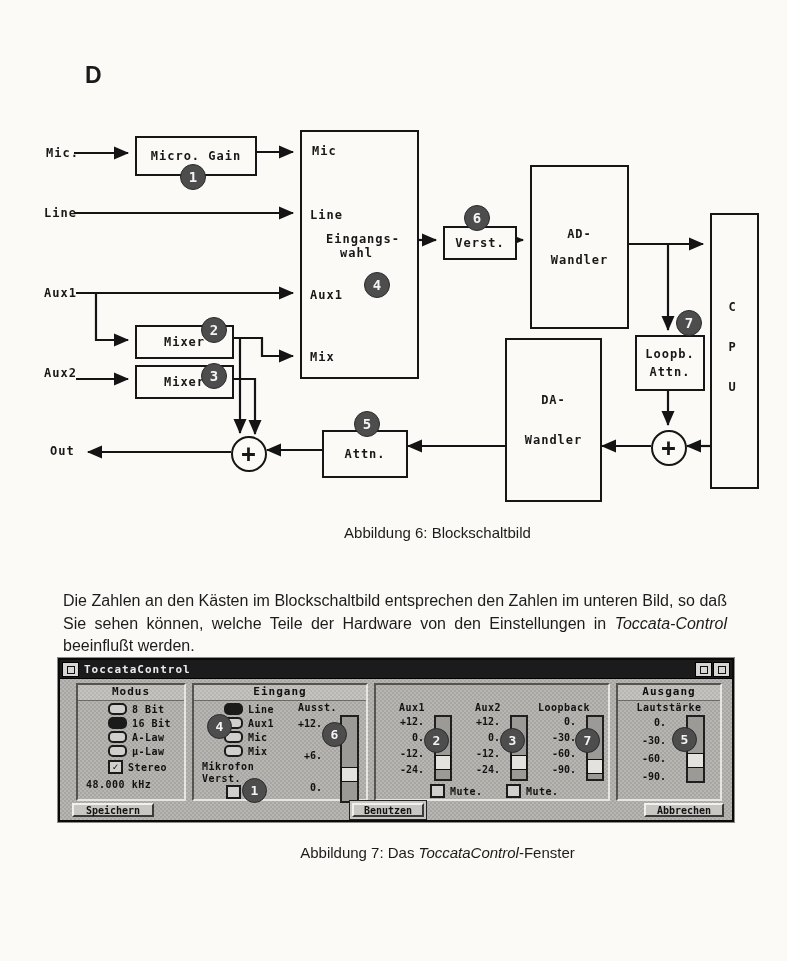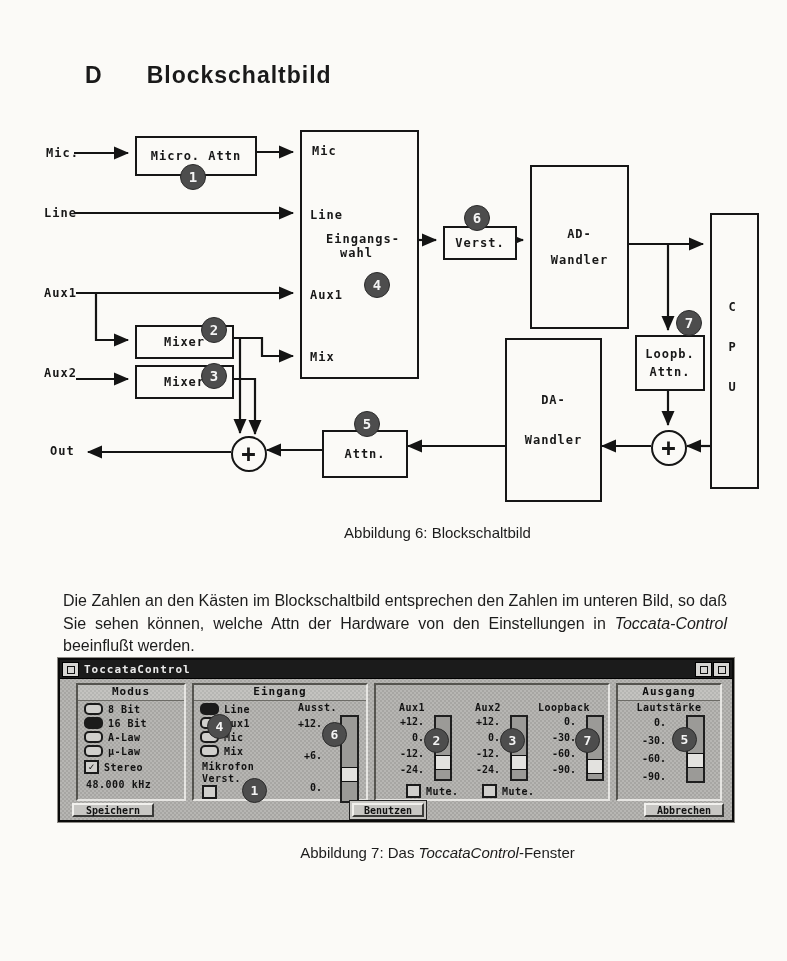--- a/index.html
+++ b/index.html
@@ -39,21 +39,21 @@
   .wcontent{position:relative;height:138px;}
   .panel{position:absolute;top:4px;height:118px;border:2px solid;
          border-color:#55544f #e6e5e2 #e6e5e2 #55544f;box-sizing:border-box;}
   .phead{height:15px;line-height:14px;text-align:center;border-bottom:1px solid #6c6b66;
          background:rgba(255,255,255,0.18);font-family:"DejaVu Sans Mono",monospace;
          font-weight:bold;font-size:11px;letter-spacing:1px;color:#111;}
   .wtext{font-family:"DejaVu Sans Mono",monospace;font-weight:bold;font-size:10px;
          letter-spacing:0.5px;color:#121212;white-space:nowrap;}
   .wlabel{position:absolute;font-family:"DejaVu Sans Mono",monospace;font-weight:bold;
           font-size:10px;letter-spacing:0.5px;color:#121212;white-space:nowrap;}
-  .row{position:absolute;display:flex;align-items:center;gap:5px;height:12px;}
+  .row{position:absolute;display:flex;align-items:center;gap:5px;height:12px;margin-left:24px;}
   .radio{display:inline-block;width:15px;height:8px;border:2px solid #1b1b1b;border-radius:5px;
          background:#d0cfcc;flex:0 0 auto;}
   .radio.on{background:#1b1b1b;}
   .check{display:inline-block;width:11px;height:10px;border:2px solid #1b1b1b;background:#d0cfcc;
          font-family:"DejaVu Sans Mono",monospace;font-weight:bold;font-size:10px;line-height:10px;
          text-align:center;color:#111;flex:0 0 auto;}
   .sc{position:absolute;text-align:right;font-family:"DejaVu Sans Mono",monospace;font-weight:bold;
       font-size:10px;color:#121212;}
   .slider{position:absolute;border:2px solid #1f1f1f;background:#98979428;
           background:#9b9a97;box-sizing:content-box;}
@@ -65,21 +65,20 @@
   .btn.default{box-shadow:0 0 0 2px #c7c6c3,0 0 0 3px #222;}
   .wbadge{width:23px;height:23px;font-size:13px;}
 </style>
 </head>
 <body>
 
 <div class="page">
 
   <div class="heading">
     <span>D</span>
-    <span>Blockschaltbild</span>
   </div>
 
   <div class="dlayer">
 
     <svg class="dsvg" width="787" height="540" viewBox="0 0 787 540">
       <defs>
         <marker id="arr" markerWidth="8" markerHeight="7" refX="6.5" refY="3" orient="auto">
           <path d="M0,0 L7,3 L0,6 Z" fill="#141414"></path>
         </marker>
       </defs>
@@ -105,21 +104,21 @@
         <line x1="231" y1="452" x2="88" y2="452" marker-end="url(#arr)"></line>
       </g>
     </svg>
 
     <div class="dlabel" style="left:46px;top:146px">Mic.</div>
     <div class="dlabel" style="left:44px;top:206px">Line</div>
     <div class="dlabel" style="left:44px;top:286px">Aux1</div>
     <div class="dlabel" style="left:44px;top:366px">Aux2</div>
     <div class="dlabel" style="left:50px;top:444px">Out</div>
 
-    <div class="dbox" style="left:135px;top:136px;width:118px;height:36px">Micro. Attn</div>
+    <div class="dbox" style="left:135px;top:136px;width:118px;height:36px">Micro. Gain</div>
 
     <div class="dbox" style="left:135px;top:325px;width:95px;height:30px">Mixer</div>
     <div class="dbox" style="left:135px;top:365px;width:95px;height:30px">Mixer</div>
 
     <div class="dbox" style="left:300px;top:130px;width:115px;height:245px">
       <span class="inner" style="left:10px;top:12px">Mic</span>
       <span class="inner" style="left:8px;top:76px">Line</span>
       <span class="inner" style="left:24px;top:100px">Eingangs-</span>
       <span class="inner" style="left:38px;top:114px">wahl</span>
       <span class="inner" style="left:8px;top:156px">Aux1</span>
@@ -164,21 +163,21 @@
     <div class="badge" style="left:201px;top:317px">2</div>
     <div class="badge" style="left:201px;top:363px">3</div>
     <div class="badge" style="left:364px;top:272px">4</div>
     <div class="badge" style="left:354px;top:411px">5</div>
     <div class="badge" style="left:464px;top:205px">6</div>
     <div class="badge" style="left:676px;top:310px">7</div>
   </div>
 
   <div class="caption" style="top:524px">Abbildung 6: Blockschaltbild</div>
 
-  <p class="para"><span>Die Zahlen an den Kästen im Blockschaltbild entsprechen den Zahlen im unteren Bild, so daß Sie sehen können, welche Attn der Hardware von den Einstellungen in </span><i>Toccata-Control</i><span> beeinflußt werden.</span></p>
+  <p class="para"><span>Die Zahlen an den Kästen im Blockschaltbild entsprechen den Zahlen im unteren Bild, so daß Sie sehen können, welche Teile der Hardware von den Einstellungen in </span><i>Toccata-Control</i><span> beeinflußt werden.</span></p>
 
   <div class="win">
 
     <div class="tbar">
       <div class="gad" style="left:2px">
           <span></span>
         </div>
       <div class="ttext">ToccataControl</div>
       <div class="gad" style="right:20px">
           <span></span>

